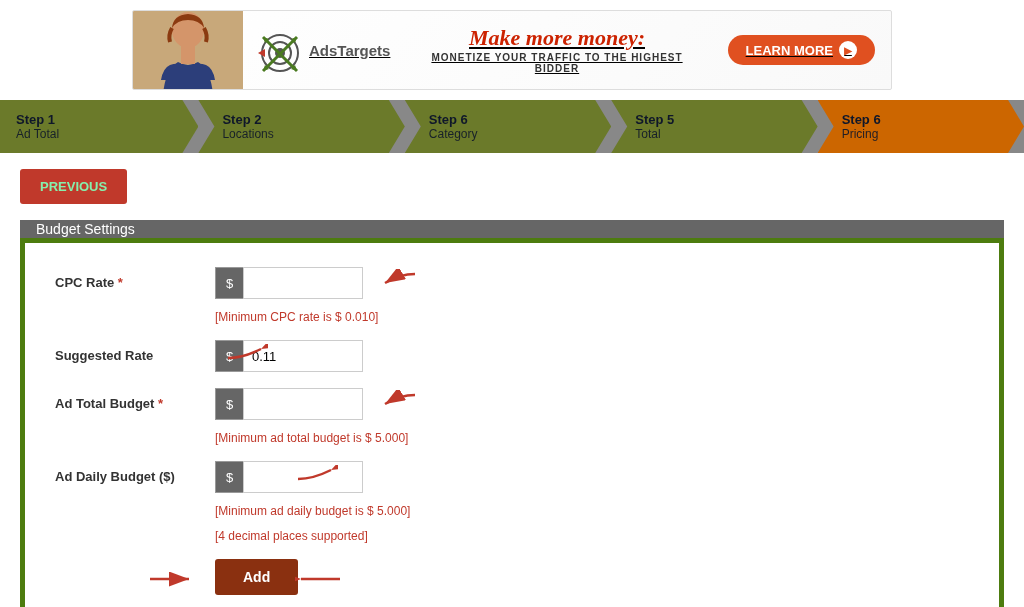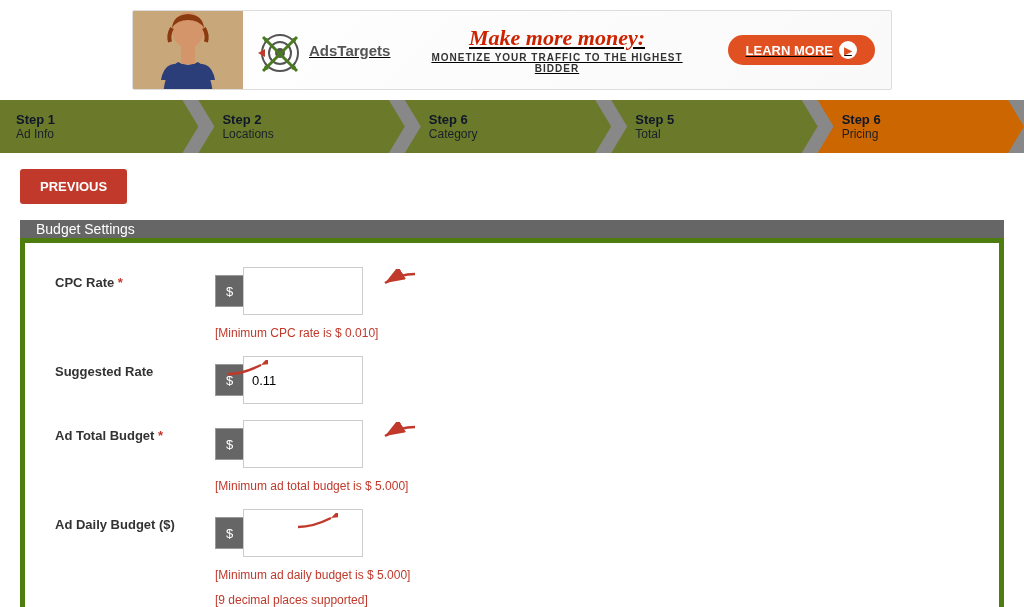--- a/index.html
+++ b/index.html
@@ -143,21 +143,21 @@
     .main-content {
       background: #fff;
       margin: 0;
       padding: 16px 20px;
       min-height: 380px;
     }
 
     
     .prev-btn {
       background: #c0392b;
-      color: #ffffff;
+      color: #86efac;
       border: none;
       padding: 10px 20px;
       font-size: 13px;
       font-weight: bold;
       cursor: pointer;
       text-transform: uppercase;
       border-radius: 3px;
       margin-bottom: 16px;
     }
 
@@ -217,21 +217,21 @@
       align-items: center;
       justify-content: center;
       font-size: 13px;
       border: 1px solid #999;
       border-right: none;
       flex-shrink: 0;
     }
 
     .form-input {
       width: 120px;
-      height: 48px;
+      height: 32px;
       border: 1px solid #ccc;
       padding: 4px 8px;
       font-size: 13px;
       outline: none;
     }
 
     .hint-text {
       font-size: 12px;
       color: #c0392b;
       margin-top: 11px;
@@ -248,21 +248,20 @@
 
     .add-btn {
       background: #8a3010;
       color: #fff;
       border: none;
       padding: 10px 28px;
       font-size: 14px;
       font-weight: bold;
       cursor: pointer;
       border-radius: 3px;
-      margin-left: 8px;
     }
   </style>
 </head>
 <body>
 
 <div class="banner-wrap">
   <div class="banner">
     <div class="banner-person">
 
       <svg class="person-svg" viewBox="0 0 90 85" xmlns="http://www.w3.org/2000/svg">
@@ -307,21 +306,21 @@
         <span>LEARN MORE</span>
         <span class="arrow-circle">▶</span>
       </button>
     </div>
   </div>
 </div>
 
 <div class="steps-nav">
   <div class="step-item active-green">
     <div class="step-num">Step 1</div>
-    <div class="step-label">Ad Info</div>
+    <div class="step-label">Ad Total</div>
   </div>
   <div class="step-item active-green">
     <div class="step-num">Step 2</div>
     <div class="step-label">Locations</div>
   </div>
   <div class="step-item active-green">
     <div class="step-num">Step 6</div>
     <div class="step-label">Category</div>
   </div>
   <div class="step-item active-green">
@@ -429,21 +428,21 @@
           </defs>
           <path d="M5 14 Q20 14 38 5" stroke="#c0392b" stroke-width="2.5" fill="none" marker-end="url(#arrowhead4)"></path>
         </svg>
       </div>
       <div class="input-group">
         <div class="input-with-prefix">
           <div class="prefix-box">$</div>
           <input type="text" class="form-input" value="" style="">
         </div>
         <div class="hint-text">[Minimum ad daily budget is $ 5.000]</div>
-        <div class="hint-text">[9 decimal places supported]</div>
+        <div class="hint-text">[4 decimal places supported]</div>
       </div>
     </div>
 
     <div class="add-btn-row">
 
       <div style="position:absolute;left:90px;top:6px;">
         <svg width="50" height="28" viewBox="0 0 50 28">
           <defs>
             <marker id="arrowhead5" markerWidth="8" markerHeight="6" refX="8" refY="3" orient="auto">
               <polygon points="0 0, 8 3, 0 6" fill="#c0392b"></polygon>

